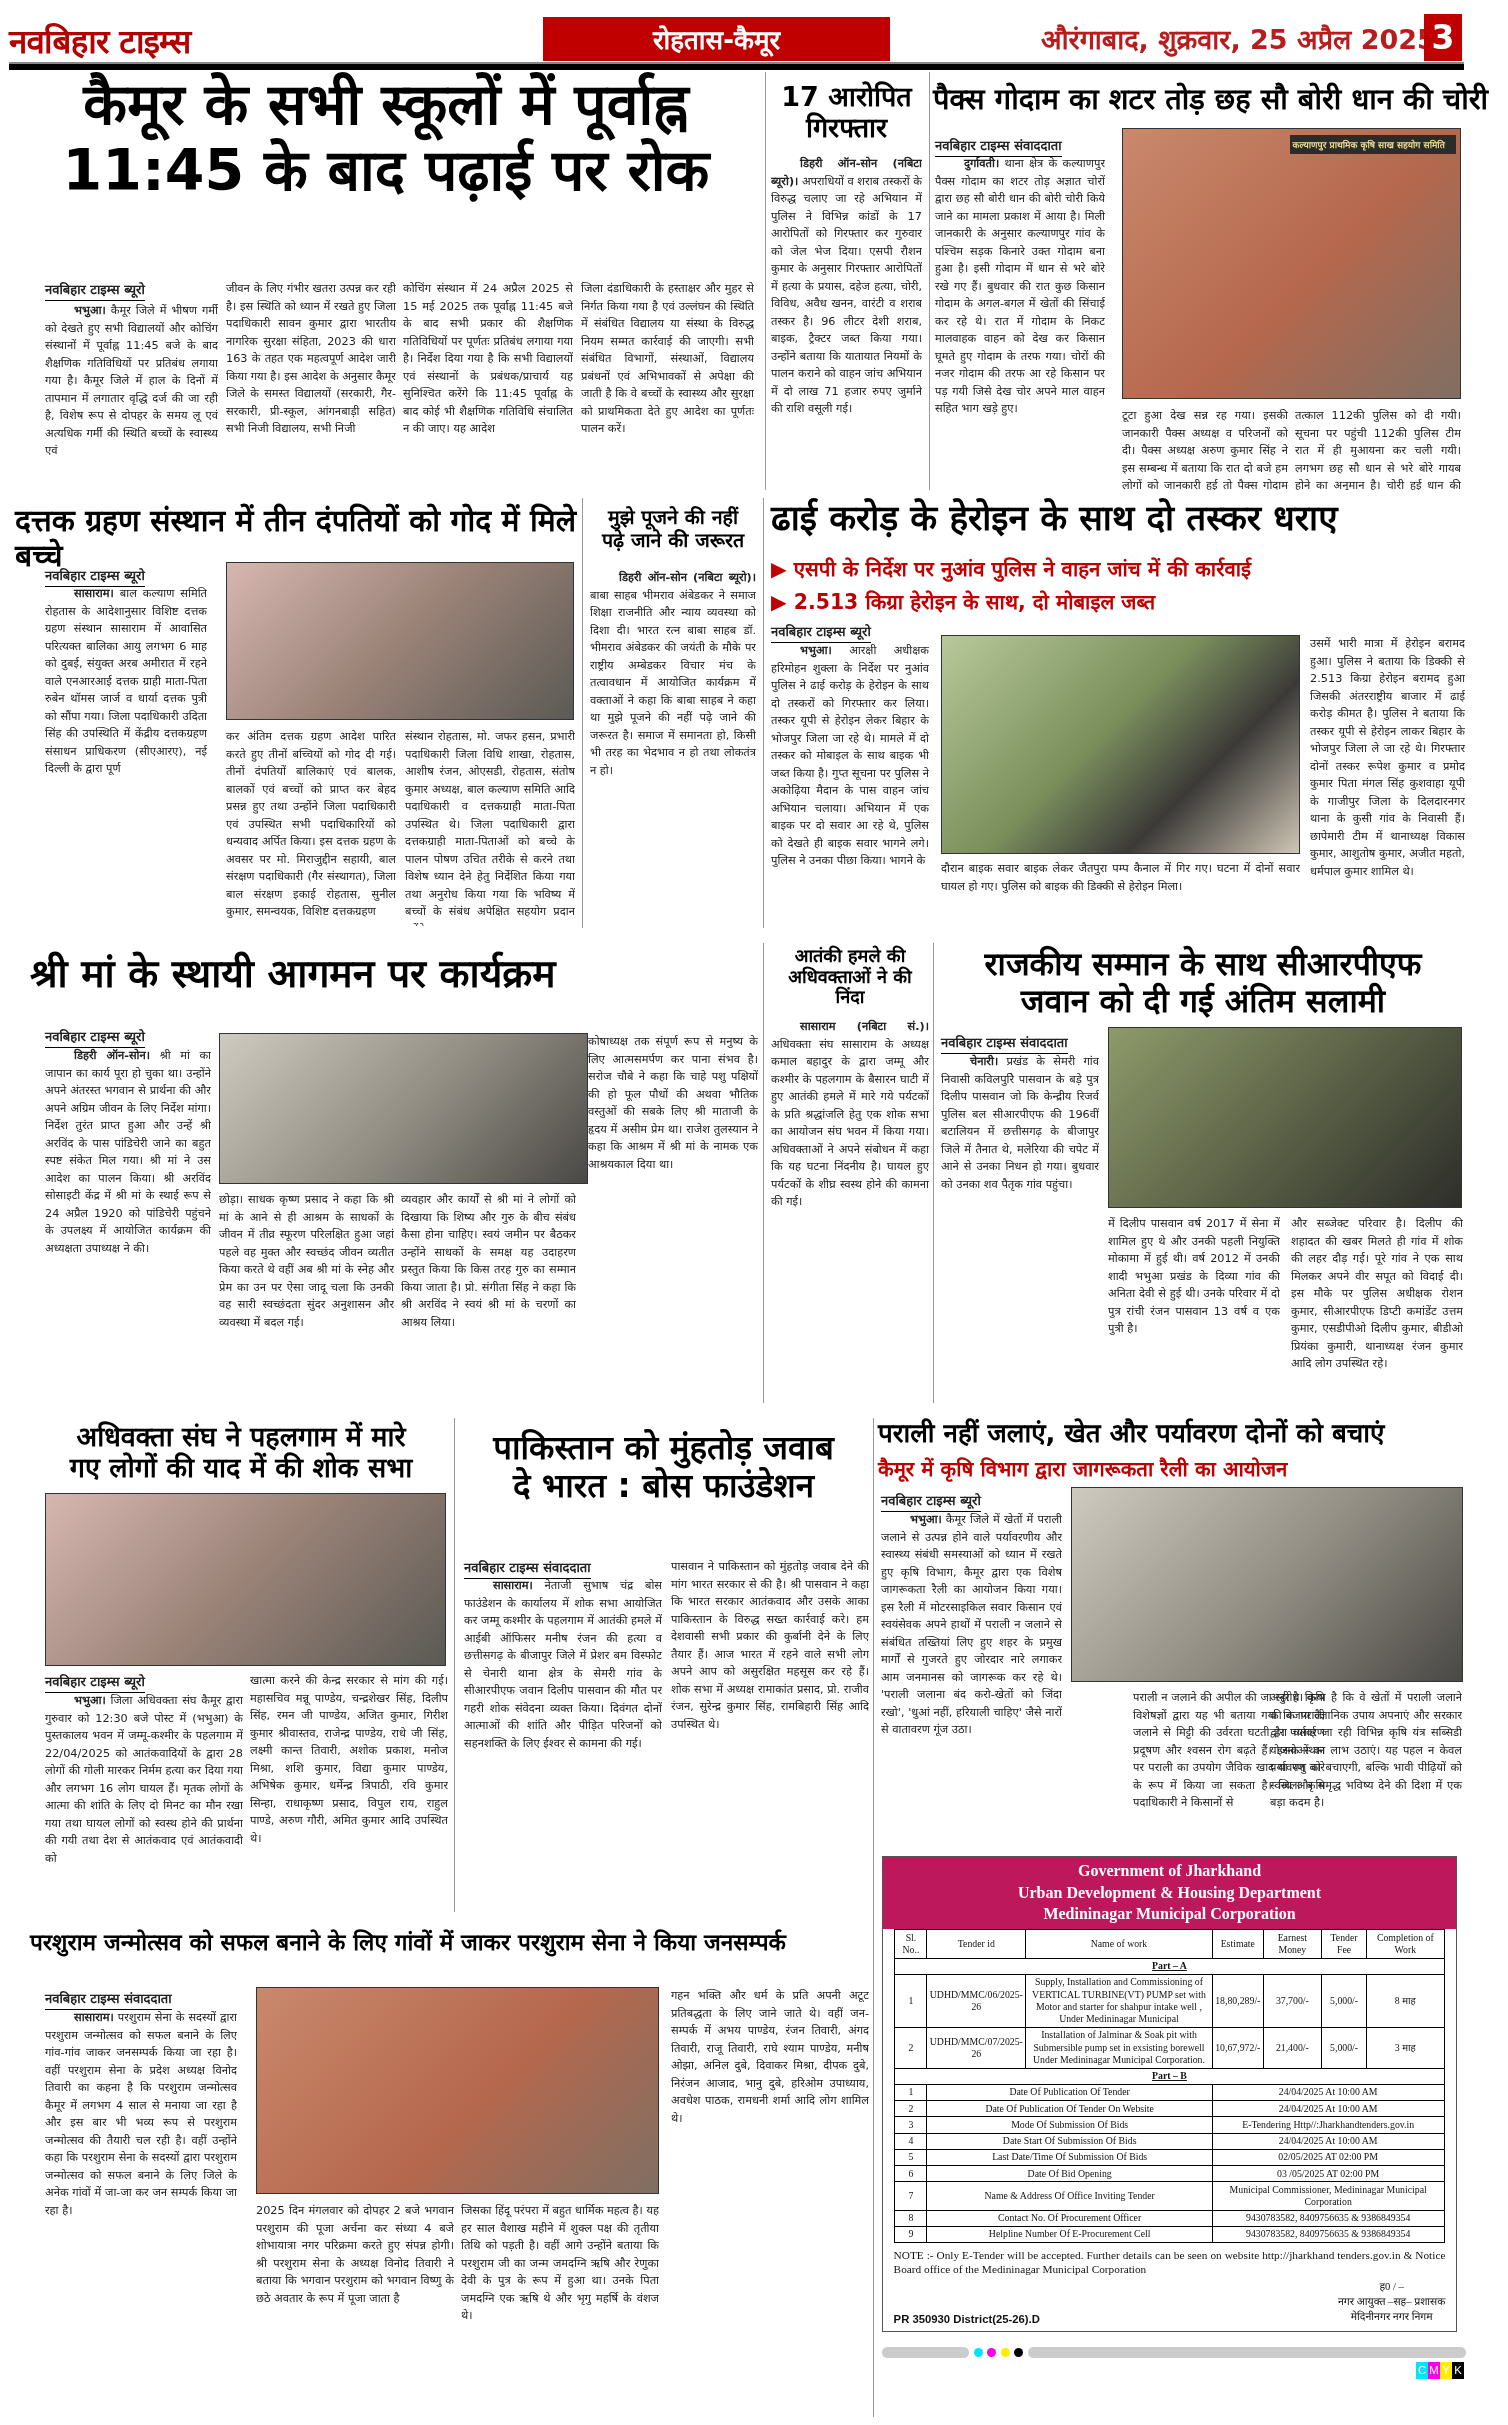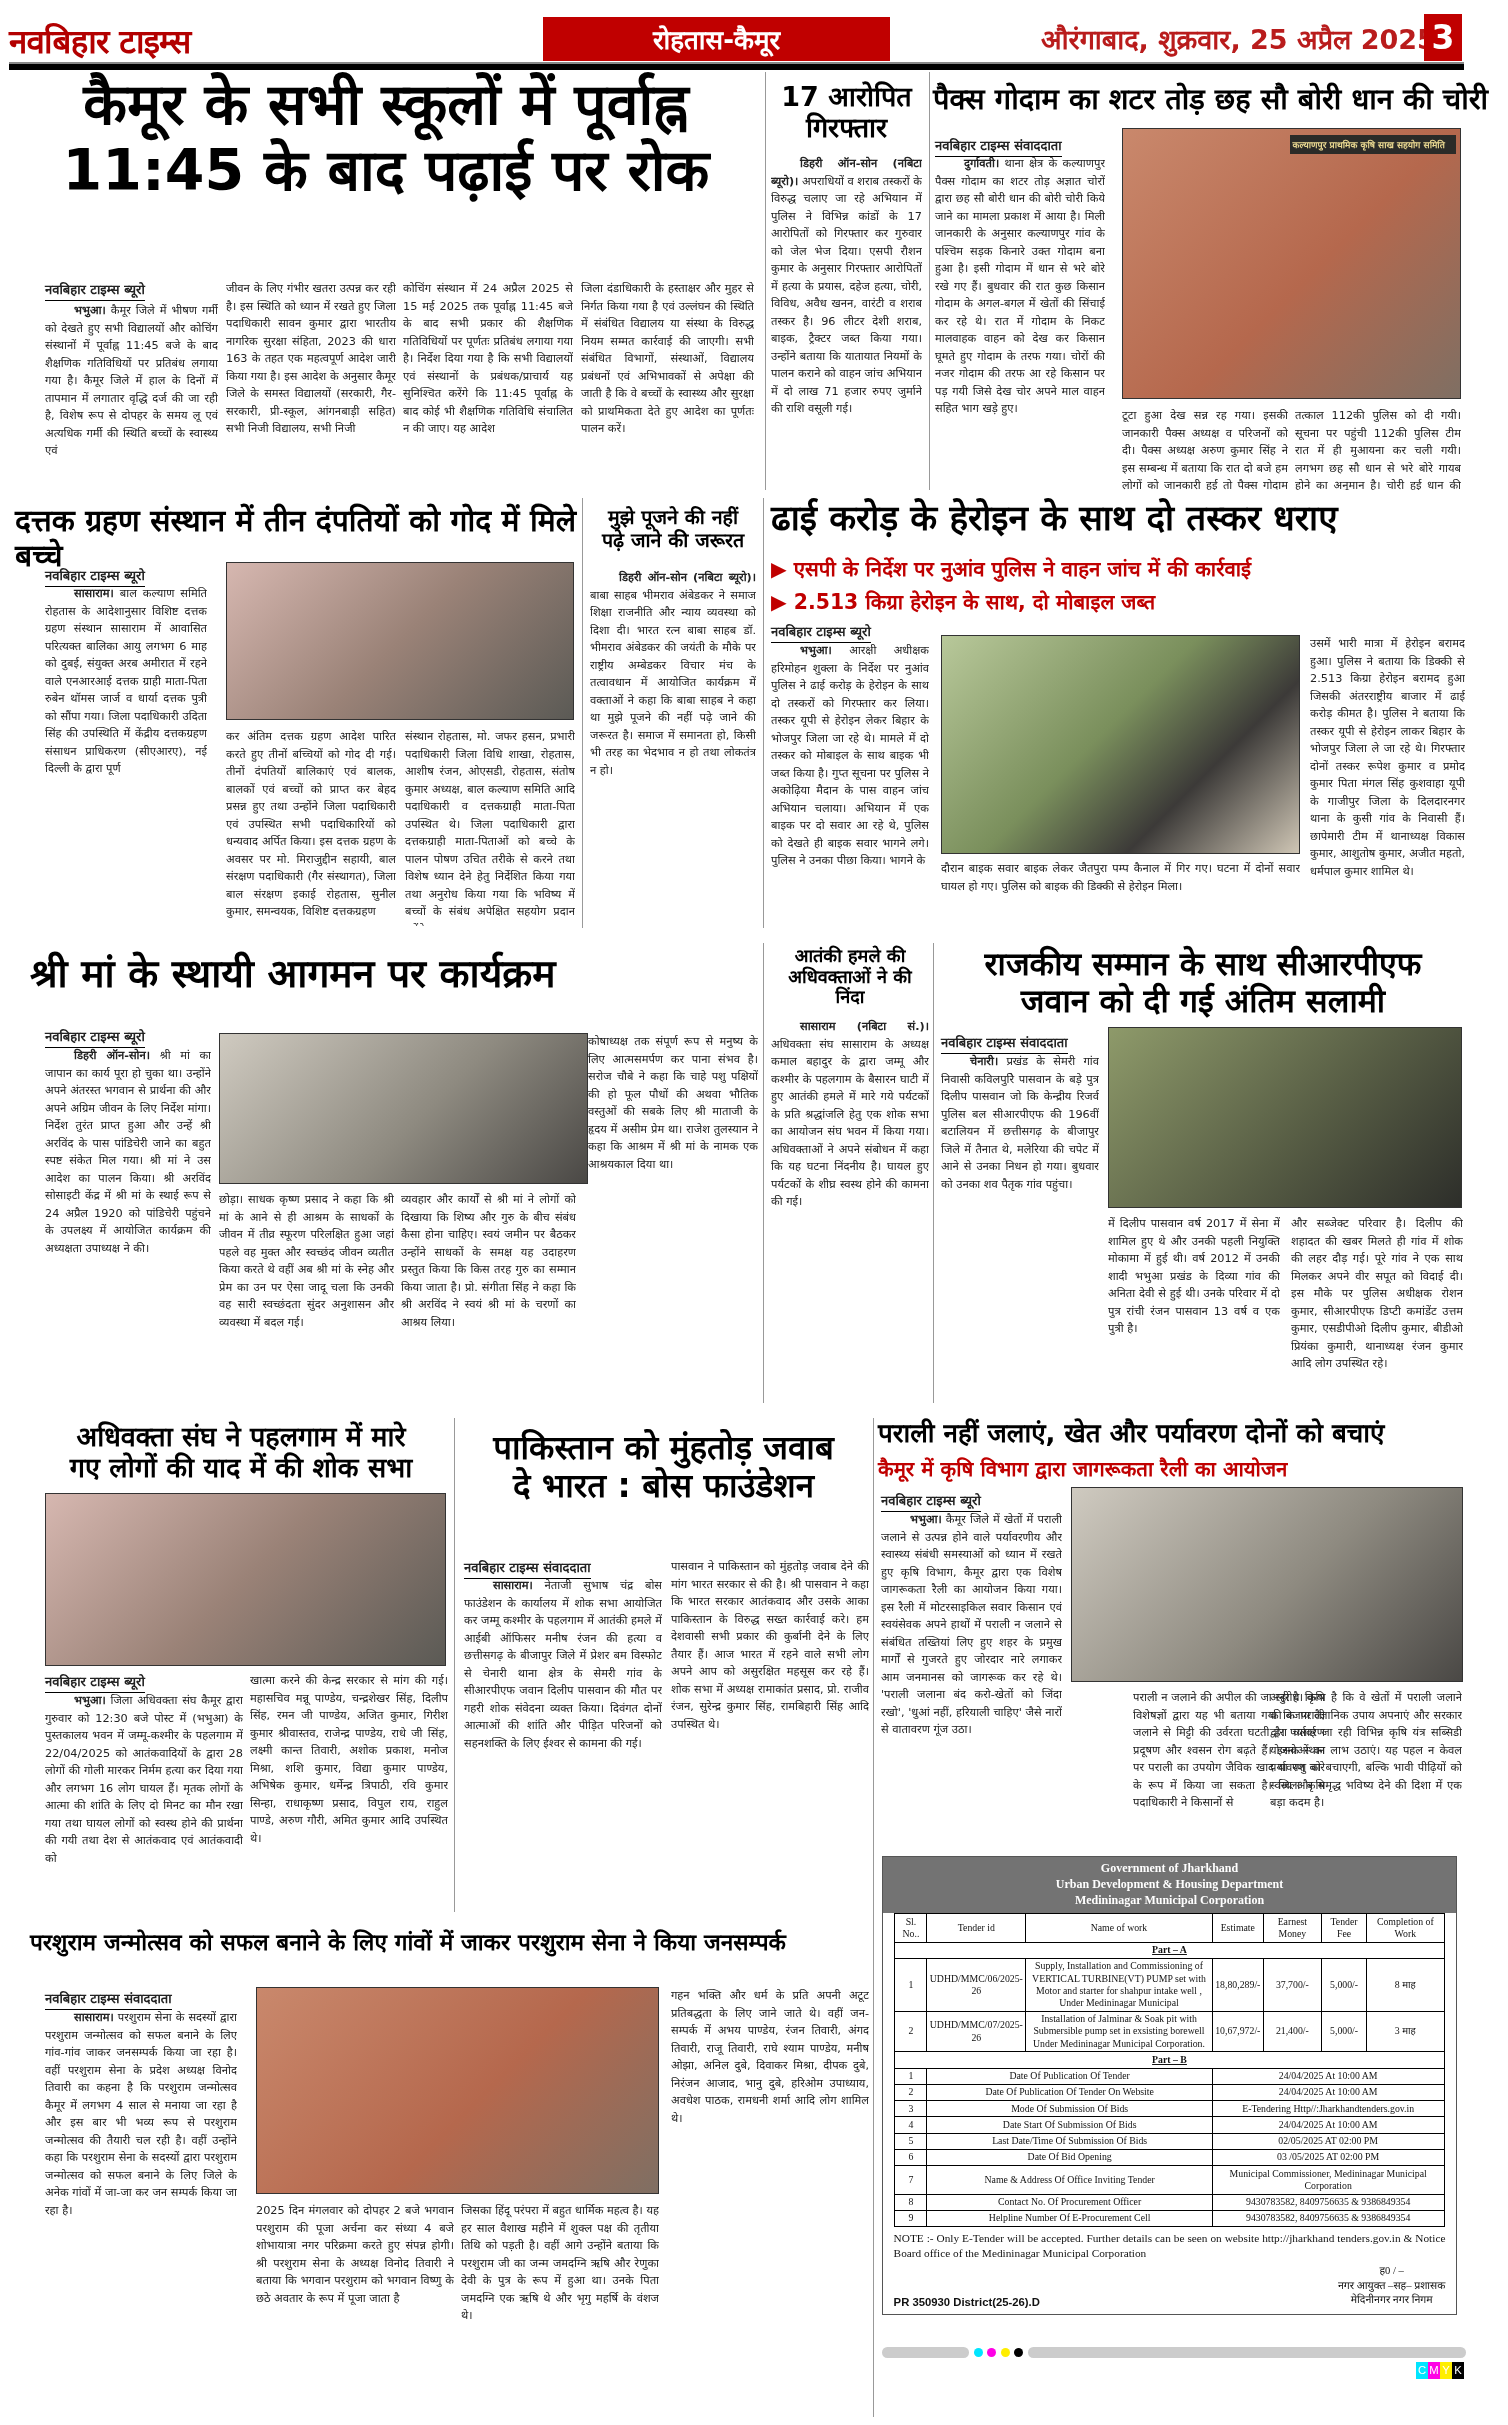--- a/index.html
+++ b/index.html
@@ -19,21 +19,21 @@
   .col b { font-weight: bold; margin-left: 29px; }
   .photo { background: linear-gradient(135deg, #a7a39a, #6f6a60 60%, #b9b3a6); border: 0.8px solid #333; }
   .photo.green { background: linear-gradient(135deg, #b8c89a, #7a8f5c 45%, #3c3a38 70%, #cfc6b5); }
   .photo.orange { background: linear-gradient(135deg, #c9886c, #b5684d 55%, #7f6f63); }
   .photo.pink { background: linear-gradient(135deg, #d6b7b0, #9a8277 50%, #5b5a55); }
   .photo.olive { background: linear-gradient(135deg, #8e9a6a, #585e45 55%, #2d2e2a); }
   .photo.grey { background: linear-gradient(135deg, #cfcac0, #8e8a80 55%, #4a4845); }
   .rule-v { width: 0.8px; background: #999; }
   
   .tender { left: 882px; top: 1856px; width: 575px; border: 1.5px solid #555; font-family: "Liberation Serif", serif; background: #fff; }
-  .tender-head { background: #737373; color: #fff; text-align: center; font-weight: bold; font-size: 12px; line-height: 1.35; padding: 3px 0 4.5px; }
+  .tender-head { background: #be185d; color: #fff; text-align: center; font-weight: bold; font-size: 16px; line-height: 1.35; padding: 3px 0 4.5px; }
   .tender-title { text-align: center; font-weight: bold; font-size: 18px; text-decoration: underline; padding: 4.5px 0; }
   .tender table { width: 96%; margin: 0 auto; border-collapse: collapse; font-size: 9.8px; }
   .tender td, .tender th { border: 1.1px solid #000; text-align: center; padding: 1.5px 2.3px; font-weight: normal; line-height: 1.25; }
   .tender .part { font-weight: bold; text-decoration: underline; }
   .tender-note { font-size: 11.3px; padding: 4.5px 10.6px 1.5px; text-align: justify; line-height: 1.3; }
   .tender-foot { display: flex; justify-content: space-between; padding: 1.5px 10.6px 6px; align-items: flex-end; }
   .pr { font-family: "Liberation Sans", sans-serif; font-weight: bold; font-size: 11.3px; }
   .sign { text-align: center; font-size: 10.6px; line-height: 1.4; }
   
   .reg-bar { height: 10.6px; background: #ccc; border-radius: 5.3px; }

